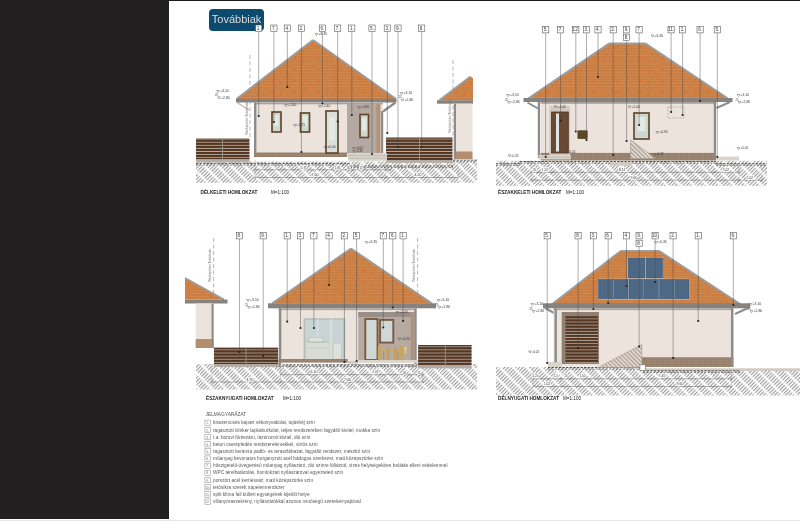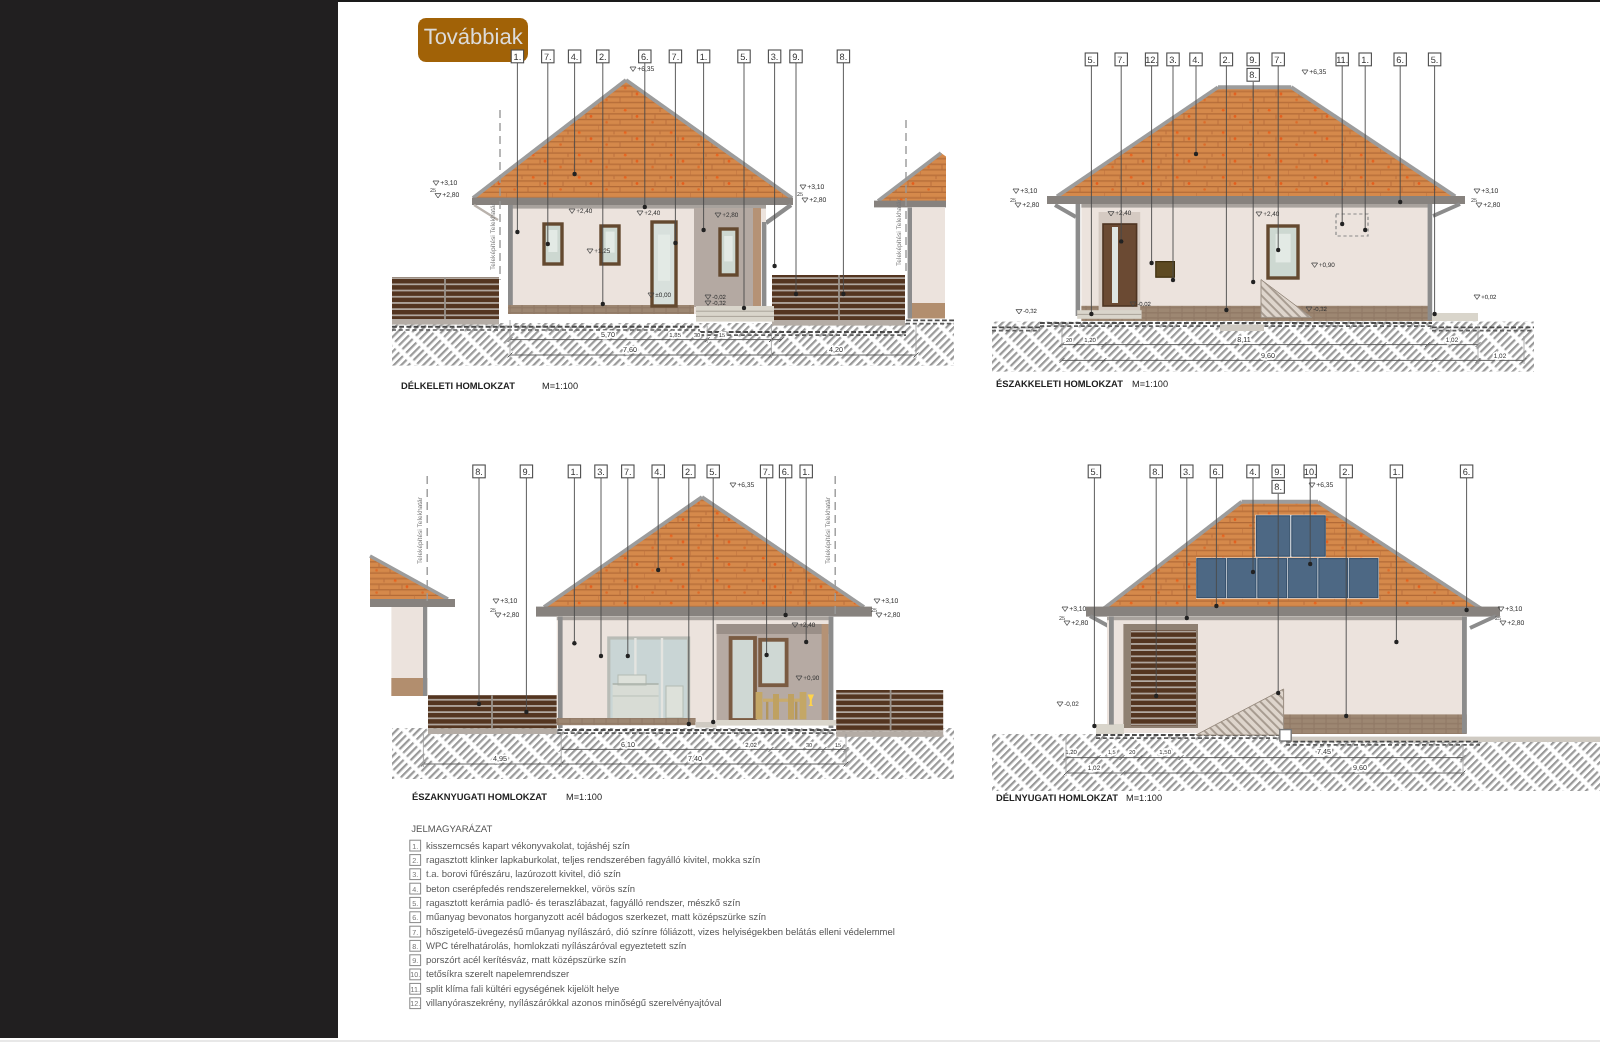--- a/index.html
+++ b/index.html
@@ -1,20 +1,20 @@
 <!DOCTYPE html>
 <html><head><meta charset="utf-8"><style>html,body{margin:0;padding:0;width:800px;height:524px;background:#fff;overflow:hidden;}*{box-sizing:border-box;}.abs{position:absolute;}body{font-family:"Liberation Sans", sans-serif;position:relative;}</style></head><body>
 
 <div class="abs" style="left:0;top:0;width:800px;height:1.2px;background:#1a1a1a;"></div>
 
 <div class="abs" style="left:0;top:0;width:168.5px;height:519.3px;background:#211f20;"></div>
 
 <div class="abs" style="left:0;top:520px;width:800px;height:1px;background:#e8e8e8;"></div>
 
-<div class="abs" style="left:208.7px;top:9px;width:55.8px;height:21.5px;background:#a16207;border-radius:4px;color:#dcdbda;font-size:11px;text-align:center;line-height:21.5px;">Továbbiak</div>
+<div class="abs" style="left:208.7px;top:9px;width:55.8px;height:21.5px;background:#0c4a6e;border-radius:4px;color:#dcdbda;font-size:11px;text-align:center;line-height:21.5px;">Továbbiak</div>
 <svg class="abs" style="left:0;top:0" width="800" height="524" viewBox="0 0 800 524" xmlns="http://www.w3.org/2000/svg" text-rendering="optimizeLegibility">
 <defs>
 <pattern id="roofP" width="23" height="11.2" patternUnits="userSpaceOnUse">
  <rect width="23" height="11.2" fill="#d5894b"></rect>
  <line x1="0" y1="0.9" x2="23" y2="0.9" stroke="#b26a37" stroke-width="0.7"></line>
  <line x1="0" y1="3.7" x2="23" y2="3.7" stroke="#b26a37" stroke-width="0.7"></line>
  <line x1="0" y1="6.5" x2="23" y2="6.5" stroke="#b26a37" stroke-width="0.7"></line>
  <line x1="0" y1="9.3" x2="23" y2="9.3" stroke="#b26a37" stroke-width="0.7"></line>
  <line x1="5.5" y1="0.9" x2="5.5" y2="3.7" stroke="#bb703c" stroke-width="0.5"></line>
  <line x1="17" y1="0.9" x2="17" y2="3.7" stroke="#bb703c" stroke-width="0.5"></line>

